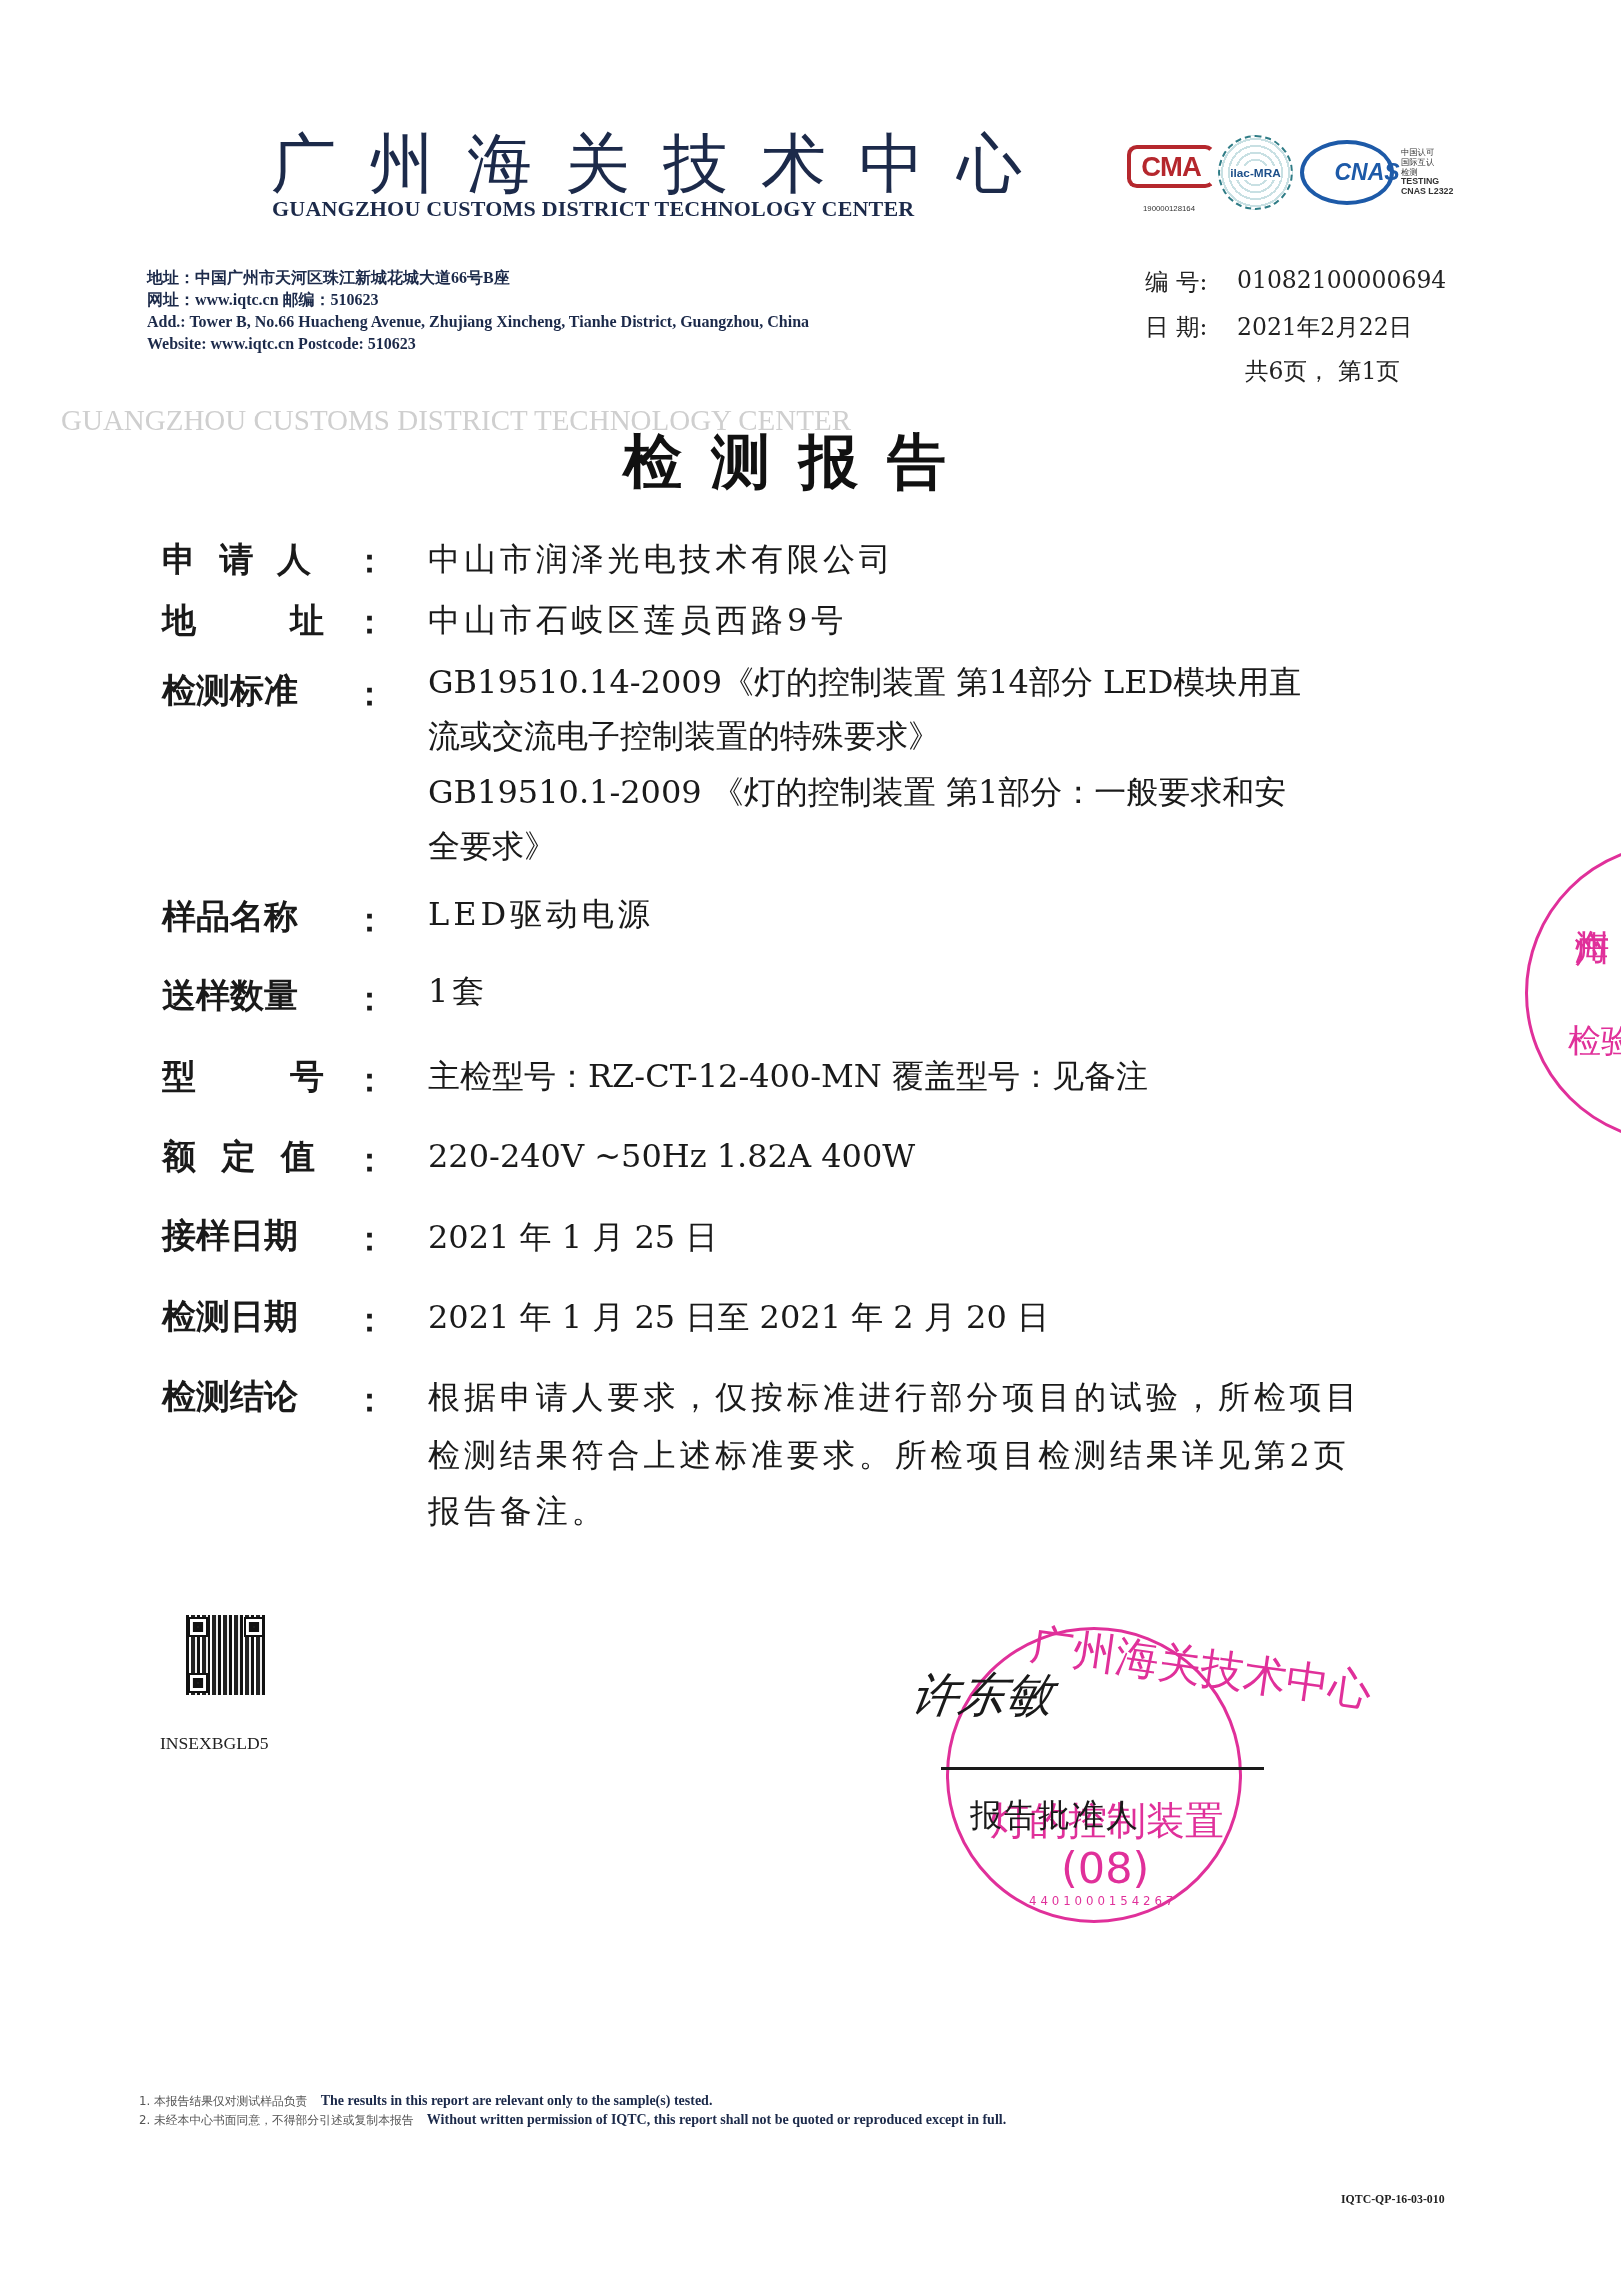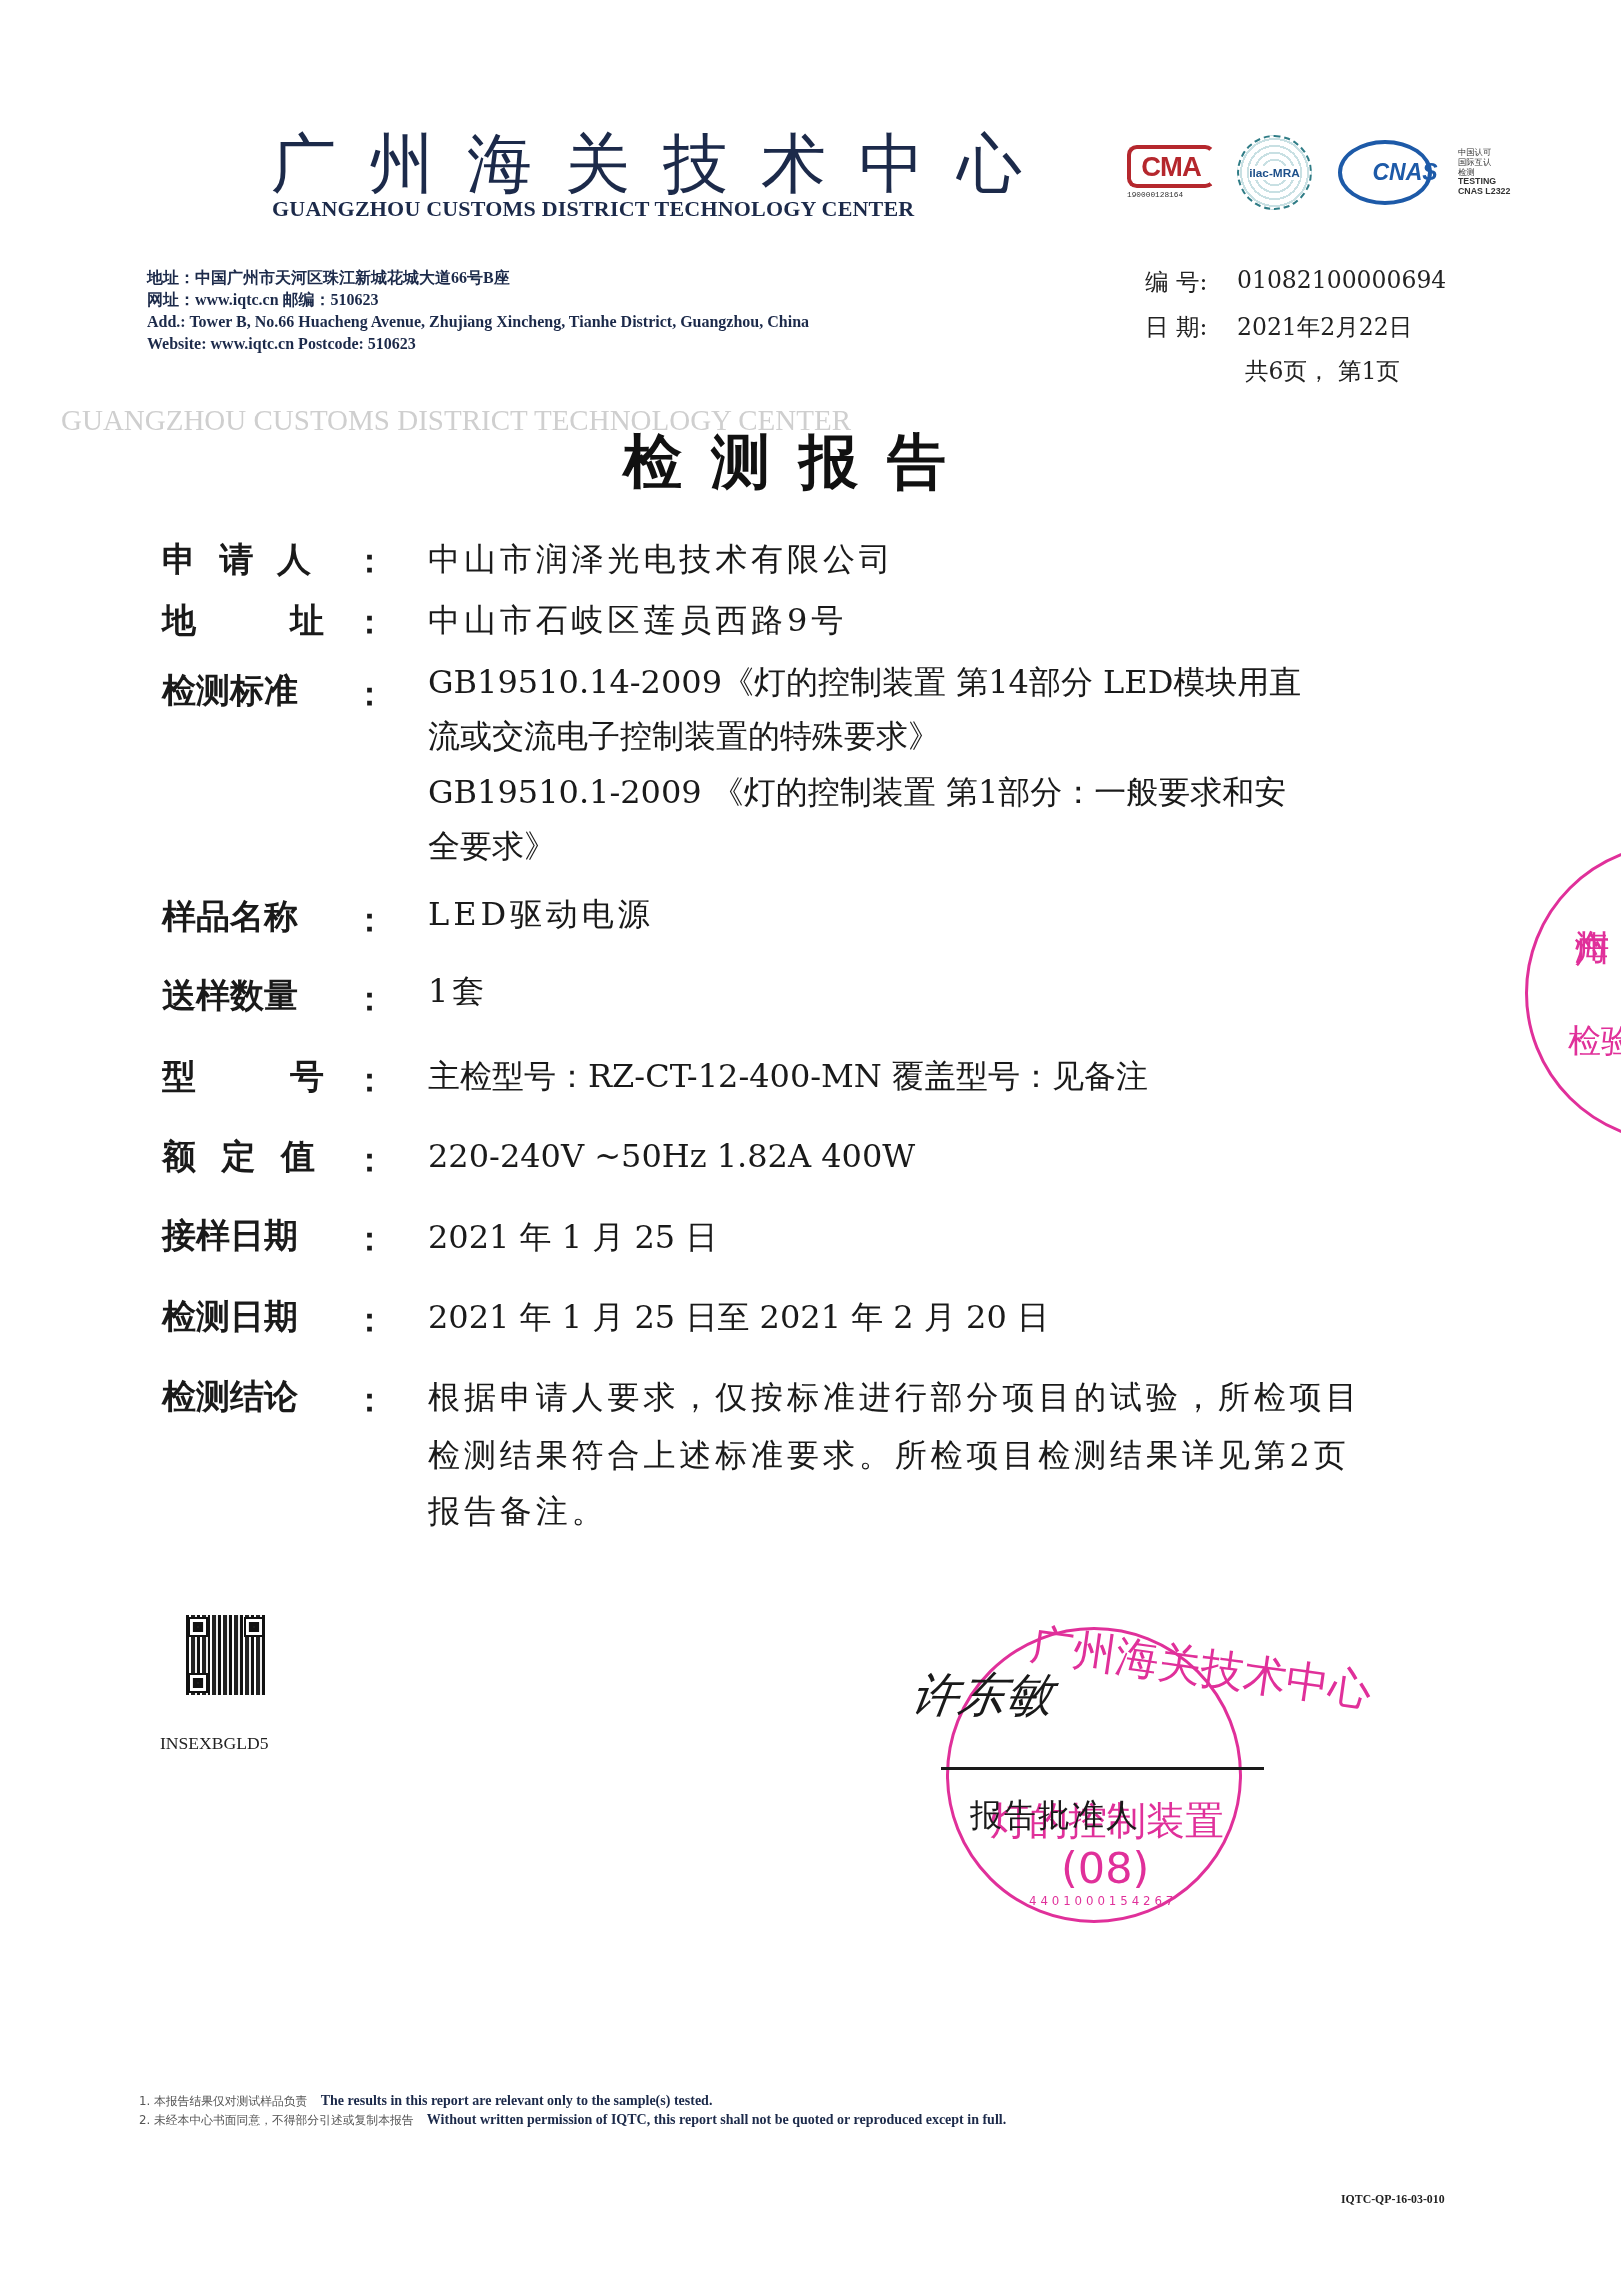--- a/index.html
+++ b/index.html
@@ -1,25 +1,25 @@
 <!DOCTYPE html>
 <html><head>
 <meta charset="utf-8">
 <style>
   html,body{margin:0;padding:0;background:#fff;}
   body{width:1621px;height:2293px;position:relative;overflow:hidden;font-family:"DejaVu Serif",serif;color:#1a1a1a;}
   .abs{position:absolute;}
   .hdr-cn{left:271px;top:120px;font-family:"DejaVu Sans",sans-serif;font-size:65px;letter-spacing:33px;color:#1c2a4a;font-weight:normal;white-space:nowrap;}
   .hdr-en{left:272px;top:196px;font-family:"Liberation Serif",serif;font-weight:bold;font-size:22px;color:#1c2a4a;white-space:nowrap;letter-spacing:0.2px;}
   .addr{left:147px;font-family:"Liberation Serif",serif;font-weight:bold;font-size:16px;color:#1c2a4a;white-space:nowrap;}
-  .logos{left:1127px;top:135px;display:flex;align-items:center;gap:26px;}
+  .logos{left:1127px;top:135px;display:flex;align-items:center;gap:7px;}
   .cma{width:84px;height:55px;position:relative;}
   .cma-box{width:80px;height:35px;border:4.9px solid #b5272d;border-radius:9.8px 9.8px 9.8px 9.8px;border-right-color:transparent;position:relative;display:flex;align-items:center;justify-content:center;}
   .cma-txt{font-family:"Liberation Sans",sans-serif;font-weight:bold;font-size:27.4px;color:#b5272d;letter-spacing:-1px;}
-  .cma-num{font-family:Liberation Mono, monospace;font-size:7.8px;color:#333;margin-top:3px;}
+  .cma-num{font-family:Liberation Sans, sans-serif;font-size:7.8px;color:#333;text-align:center;margin-top:16px;}
   .ilac{width:71px;height:71px;border-radius:50%;border:2px dashed #2f7c86;display:flex;align-items:center;justify-content:center;background:repeating-radial-gradient(circle,#fff 0 4.9px,#c8e0e3 4.9px 6.9px);}
   .ilac span{font-family:"Liberation Sans",sans-serif;font-size:11.8px;font-weight:bold;color:#1d4f8a;background:#fff;}
   .cnas{width:86px;height:57px;border-radius:50%;border:4.9px solid #1d5aa8;border-top-color:#1d5aa8;display:flex;align-items:center;justify-content:center;}
   .cnas span{font-family:"Liberation Sans",sans-serif;font-style:italic;font-weight:bold;font-size:23px;color:#1d5aa8;margin-left:40px;}
   .cnas-side{font-family:"Liberation Sans",sans-serif;font-size:8.3px;line-height:9.8px;color:#333;}
   .cnas-side b{font-size:8.8px;}
   .meta{font-family:"DejaVu Serif",serif;font-size:23.5px;color:#222;white-space:nowrap;margin-top:16px;}
   .title{left:623px;top:423px;font-family:"DejaVu Sans",sans-serif;font-weight:bold;font-size:59px;letter-spacing:29px;color:#111;white-space:nowrap;}
   .ghost{font-family:"Liberation Serif",serif;color:#cfcfcf;white-space:nowrap;}
   .lbl{left:162px;font-family:"DejaVu Sans",sans-serif;font-weight:bold;font-size:34px;color:#1a1a1a;white-space:nowrap;}

